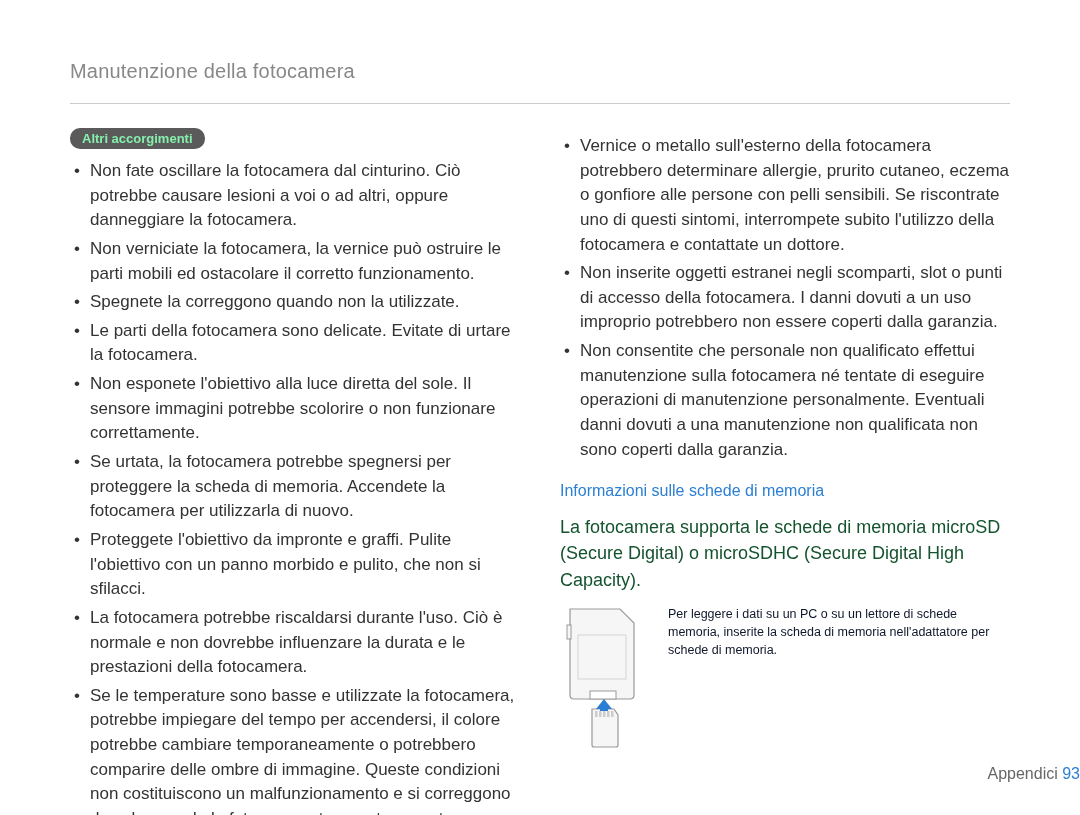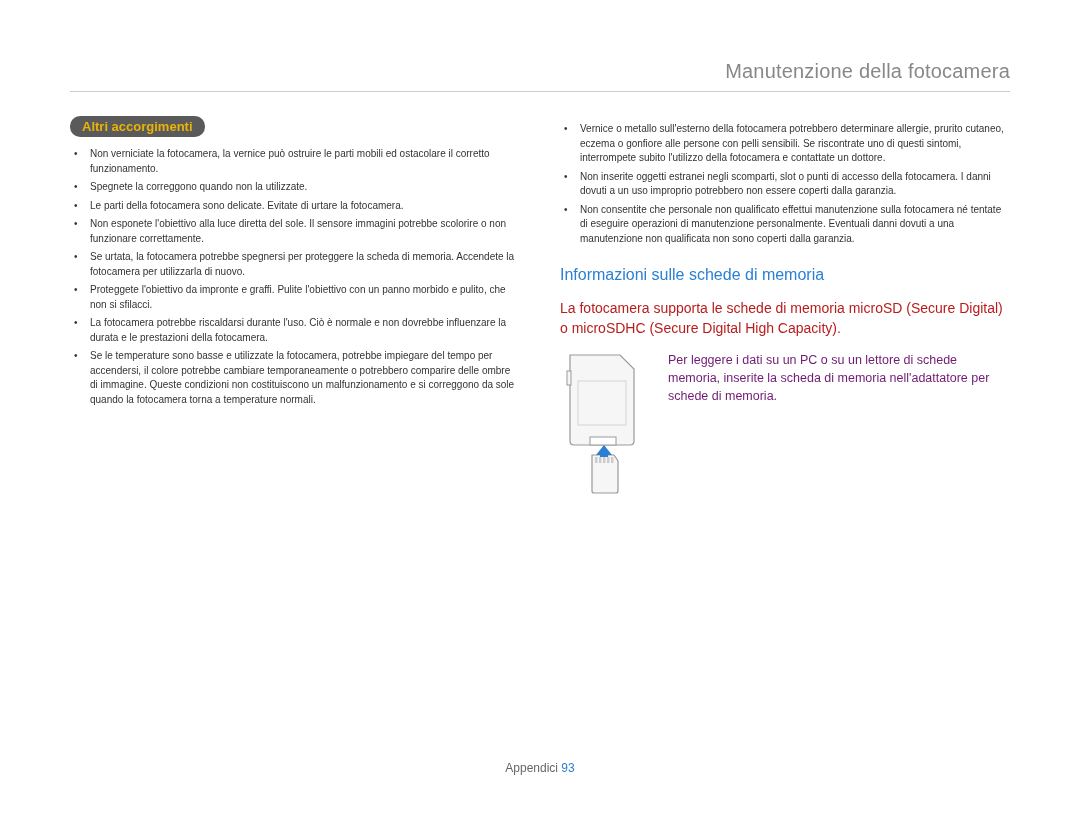--- a/index.html
+++ b/index.html
@@ -1,44 +1,45 @@
 <!DOCTYPE html>
 <html><head>
 <meta charset="utf-8">
 <style>
   * { box-sizing: border-box; margin: 0; padding: 0; }
   html, body { width: 1080px; height: 815px; background: #fff; font-family: Arial, Helvetica, sans-serif; color: #333; }
   .page { width: 1080px; height: 815px; padding: 60px 70px 30px 70px; position: relative; }
-  .page-title { font-size: 20px; font-weight: 300; color: #888; border-bottom: 1px solid #ccc; padding-bottom: 8px; margin-bottom: 24px; letter-spacing: 0.2px; text-align: right; }
+  .page-title { font-size: 20px; font-weight: 300; color: #888; border-bottom: 1px solid #ccc; padding-bottom: 20px; margin-bottom: 24px; letter-spacing: 0.2px; }
   .columns { display: flex; gap: 40px; }
   .col { flex: 1; }
-  .pill { display: inline-block; background: #5a5a5a; color: #eab308; font-size: 13px; font-weight: bold; padding: 3px 12px; border-radius: 10px; margin-bottom: 10px; }
+  .pill { display: inline-block; background: #5a5a5a; color: #86efac; font-size: 13px; font-weight: bold; padding: 3px 12px; border-radius: 10px; margin-bottom: 10px; }
   ul { list-style: none; padding-left: 18px; }
-  ul li { position: relative; font-size: 10px; line-height: 1.45; color: #333; margin-bottom: 4px; padding-left: 2px; }
+  ul li { position: relative; font-size: 17px; line-height: 1.45; color: #333; margin-bottom: 4px; padding-left: 2px; }
   ul li::before { content: "•"; position: absolute; left: -14px; top: 0; color: #333; }
   .section-heading { font-size: 16px; color: #2a7fd4; font-weight: 400; margin: 20px 0 14px 0; }
-  .para { font-size: 14px; line-height: 1.45; color: #b91c1c; margin-bottom: 12px; }
+  .para { font-size: 18px; line-height: 1.45; color: #14532d; margin-bottom: 12px; }
   .memory-block { display: flex; gap: 18px; align-items: flex-start; margin-top: 8px; }
   .sd-illustration { flex: 0 0 auto; width: 90px; }
-  .sd-text { flex: 1; font-size: 12.5px; line-height: 1.45; color: #701a75; }
-  .footer { position: absolute; bottom: 40px; left: 0; width: 100%; text-align: center; font-size: 12px; color: #666; }
+  .sd-text { flex: 1; font-size: 12.5px; line-height: 1.45; color: #0f172a; }
+  .footer { position: absolute; bottom: 32px; left: 0; width: 100%; text-align: right; font-size: 16px; color: #666; }
   .footer .num { color: #2a7fd4; }
   svg { display: block; }
 </style>
 </head>
 <body>
 
 <div class="page">
   <div class="page-title">Manutenzione della fotocamera</div>
 
   <div class="columns">
 
     <div class="col">
       <span class="pill">Altri accorgimenti</span>
       <ul>
+        <li>Non fate oscillare la fotocamera dal cinturino. Ciò potrebbe causare lesioni a voi o ad altri, oppure danneggiare la fotocamera.</li>
         <li>Non verniciate la fotocamera, la vernice può ostruire le parti mobili ed ostacolare il corretto funzionamento.</li>
         <li>Spegnete la correggono quando non la utilizzate.</li>
         <li>Le parti della fotocamera sono delicate. Evitate di urtare la fotocamera.</li>
         <li>Non esponete l'obiettivo alla luce diretta del sole. Il sensore immagini potrebbe scolorire o non funzionare correttamente.</li>
         <li>Se urtata, la fotocamera potrebbe spegnersi  per proteggere la scheda di memoria. Accendete la fotocamera per utilizzarla di nuovo.</li>
         <li>Proteggete l'obiettivo da impronte e graffi. Pulite l'obiettivo con un panno morbido e pulito, che non si sfilacci.</li>
         <li>La fotocamera potrebbe riscaldarsi durante l'uso. Ciò è normale e non dovrebbe influenzare la durata e le prestazioni della fotocamera.</li>
         <li>Se le temperature sono basse e utilizzate la fotocamera, potrebbe impiegare del tempo per accendersi, il colore potrebbe cambiare temporaneamente o potrebbero comparire delle ombre di immagine. Queste condizioni non costituiscono un malfunzionamento e si correggono da sole quando la fotocamera torna a temperature normali.</li>
       </ul>
     </div>

